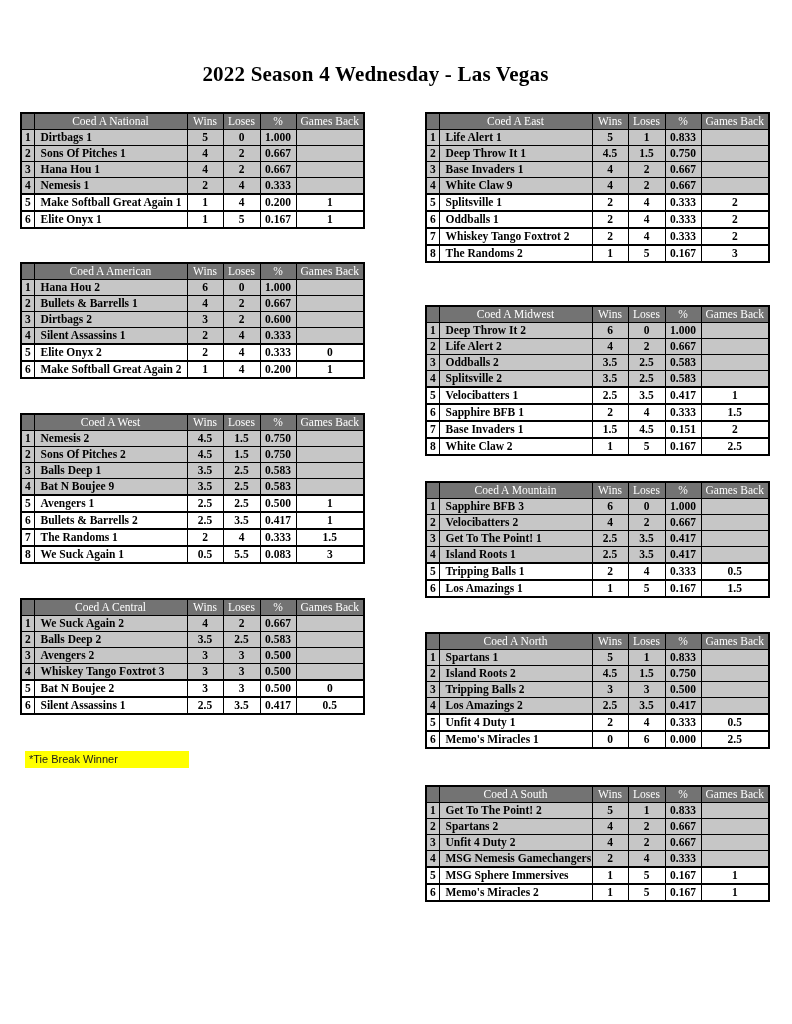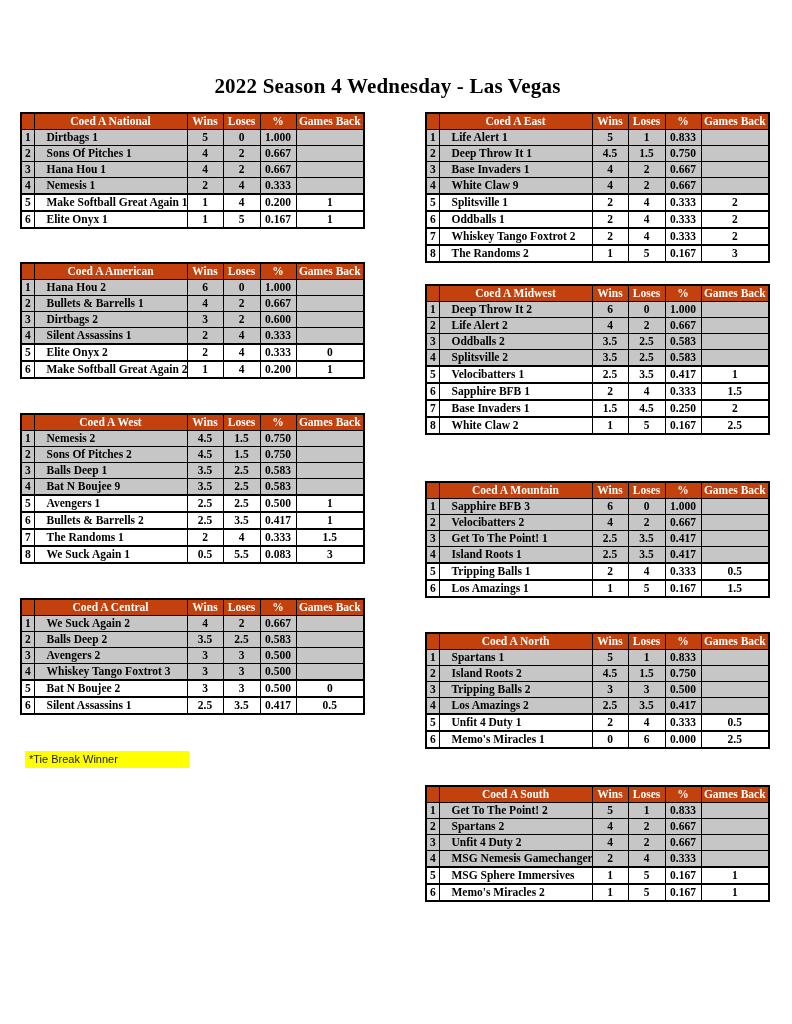--- a/index.html
+++ b/index.html
@@ -2,40 +2,40 @@
 <html><head>
 <meta charset="utf-8">
 <style>
   html,body{margin:0;padding:0;}
   body{
     width:792px;height:1024px;background:#ffffff;position:relative;
     font-family:"Liberation Serif",serif;color:#000;
   }
   .page{position:absolute;inset:0;overflow:hidden;}
   .page-title{
-    position:absolute;top:62px;left:0;width:751px;margin:12px;
+    position:absolute;top:62px;left:0;width:751px;margin:0;
     text-align:center;font-size:21px;font-weight:bold;letter-spacing:0.2px;
   }
   .col{position:absolute;top:0;width:345px;}
   .col-left{left:20px;}
   .col-right{left:425px;}
   table.division{
     position:absolute;left:0;border-collapse:collapse;table-layout:fixed;
     width:343px;font-size:11.5px;font-weight:bold;
     border:2px solid #000;
   }
   table.division th, table.division td{
     border:1px solid #000;height:15px;line-height:15px;
     padding:0 2px;overflow:hidden;white-space:nowrap;
   }
   table.division thead th{
-    background:#c2410c;color:#ffffff;text-align:center;font-weight:bold;
+    background:#737373;color:#ffffff;text-align:center;font-weight:normal;
   }
   table.division td{text-align:center;}
-  table.division td.team-cell{text-align:left;padding-left:12px;}
+  table.division td.team-cell{text-align:left;padding-left:6px;}
   table.division tr.tier-gray td{background:#C6C6C6;}
   table.division tr.tier-white td{
     background:#ffffff;border-top-width:2px;border-bottom-width:2px;
   }
   .tiebreak-note{
     position:absolute;left:25px;top:751px;width:160px;height:17px;
     background:#FFFF00;font-family:"Liberation Sans",sans-serif;
     font-size:11px;line-height:17px;padding-left:4px;color:#1a1a1a;
   }
 </style>
@@ -422,21 +422,21 @@
           <tr class="tier-white">
             <td>8</td>
             <td class="team-cell">The Randoms 2</td>
             <td>1</td>
             <td>5</td>
             <td>0.167</td>
             <td>3</td>
           </tr>
         </tbody>
       </table>
-      <table class="division" style="top: 284px;">
+      <table class="division" style="top: 305px;">
         <colgroup>
           <col style="width: 13px;">
           <col style="width: 153px;">
           <col style="width: 36px;">
           <col style="width: 37px;">
           <col style="width: 36px;">
           <col style="width: 68px;">
         </colgroup>
         <thead>
           <tr>
@@ -495,21 +495,21 @@
             <td>2</td>
             <td>4</td>
             <td>0.333</td>
             <td>1.5</td>
           </tr>
           <tr class="tier-white">
             <td>7</td>
             <td class="team-cell">Base Invaders 1</td>
             <td>1.5</td>
             <td>4.5</td>
-            <td>0.250</td>
+            <td>0.151</td>
             <td>2</td>
           </tr>
           <tr class="tier-white">
             <td>8</td>
             <td class="team-cell">White Claw 2</td>
             <td>1</td>
             <td>5</td>
             <td>0.167</td>
             <td>2.5</td>
           </tr>

